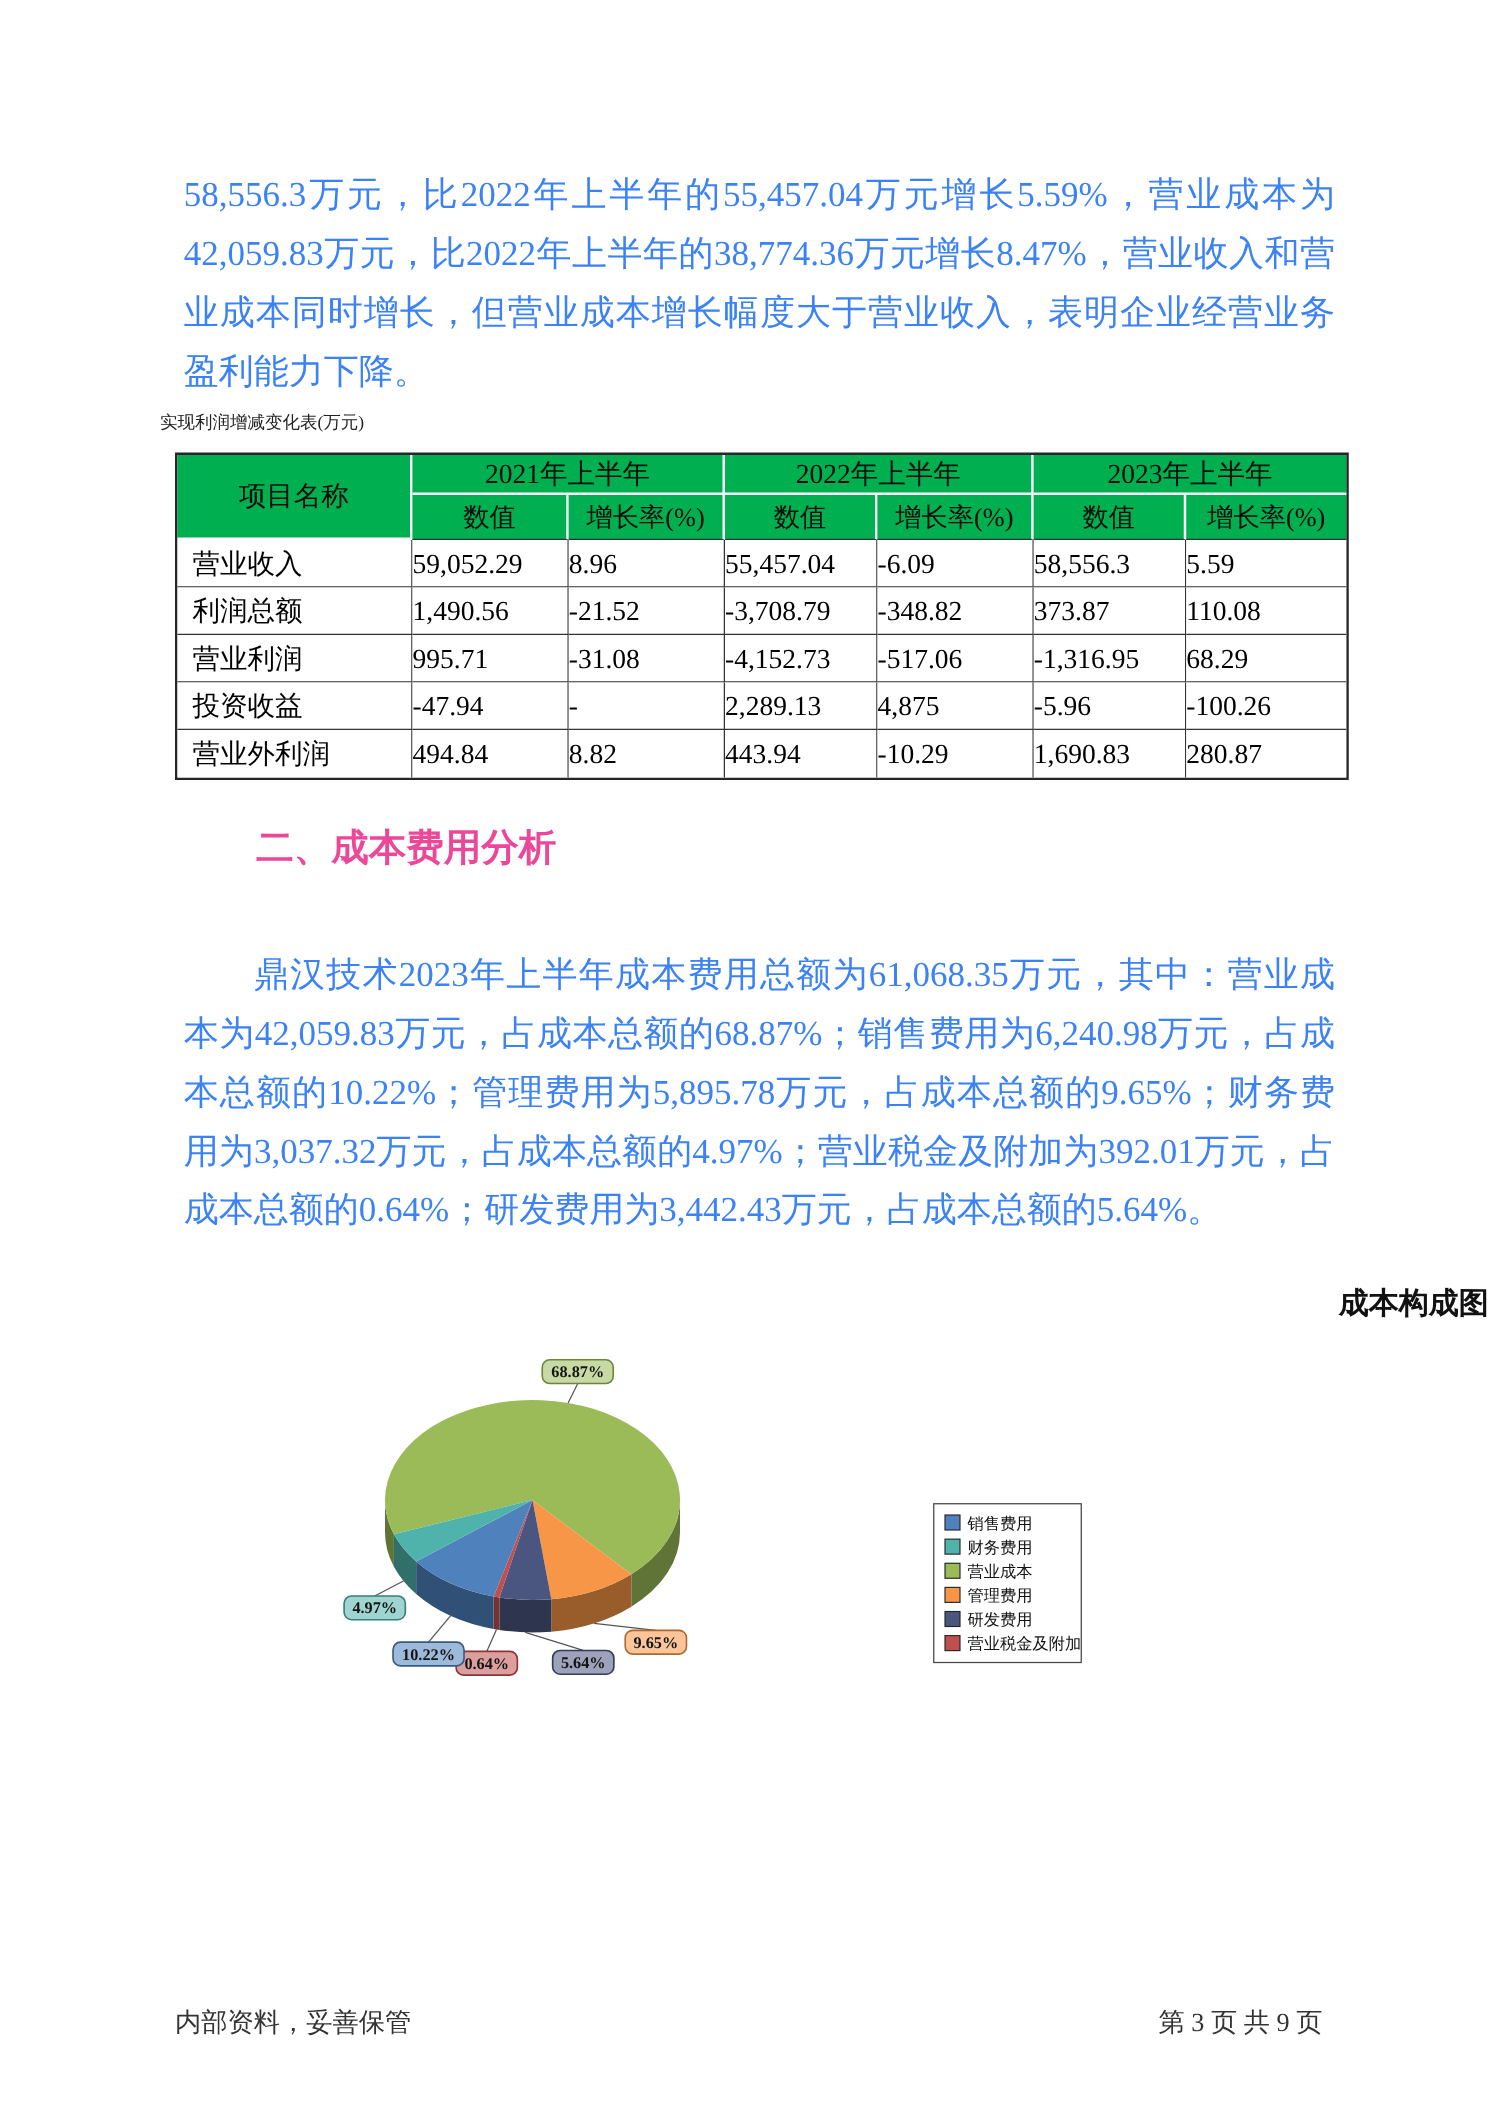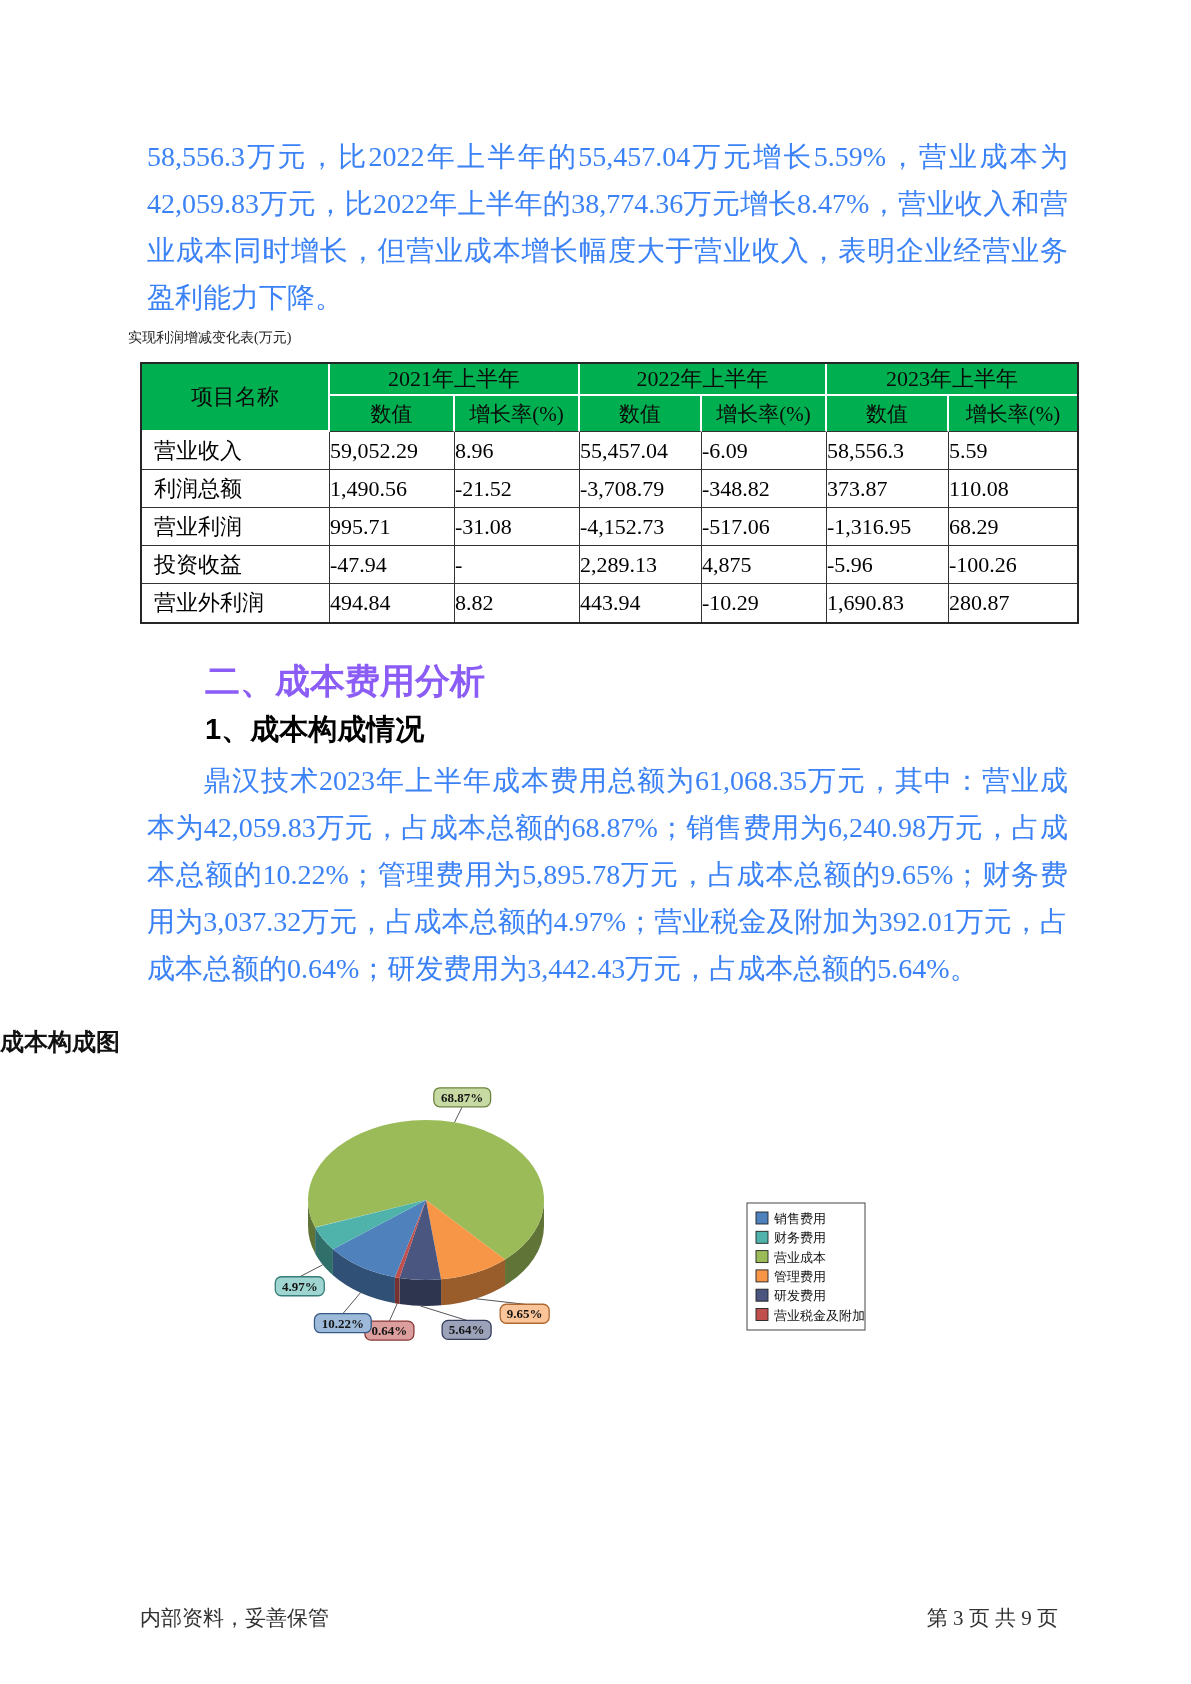--- a/index.html
+++ b/index.html
@@ -36,29 +36,29 @@
     height:38px; background:#ffffff; vertical-align:middle;
     border-right:1px solid #333333; border-bottom:1px solid #333333;
   }
   table.profit td:last-child { border-right:none; }
   table.profit tbody tr:last-child td { border-bottom:none; }
   table.profit td.item { text-align:left; padding-left:12px; }
   table.profit td.num { text-align:left; padding-right:8px; }
   h2.sec {
     position:absolute; left:205px; top:658px;
     font-family:"Liberation Sans","DejaVu Sans",sans-serif;
-    font-size:35px; font-weight:700; color:#8b5cf6;
+    font-size:30px; font-weight:700; color:#ec4899;
   }
   h3.subsec {
     position:absolute; left:205px; top:710px;
     font-family:"Liberation Sans","DejaVu Sans",sans-serif;
     font-size:29px; font-weight:700; color:#000;
   }
   .chart-title {
-    position:absolute; left:0; top:1026px; width:1191px; text-align:left;
+    position:absolute; left:0; top:1026px; width:1191px; text-align:right;
     font-family:"Liberation Sans","DejaVu Sans",sans-serif;
     font-size:24px; font-weight:700; color:#111;
   }
   #pie-chart { position:absolute; left:140px; top:1058px; width:800px; height:340px; }
   .footer-left  { position:absolute; left:140px; top:1604px; font-size:21px; color:#333; }
   .footer-right { position:absolute; right:133px; top:1604px; font-size:21px; color:#333; }
 </style>
 </head>
 <body>
 
@@ -137,21 +137,20 @@
           <td class="num">8.82</td>
           <td class="num">443.94</td>
           <td class="num">-10.29</td>
           <td class="num">1,690.83</td>
           <td class="num">280.87</td>
         </tr>
       </tbody>
   </table>
 
   <h2 class="sec">二、成本费用分析</h2>
-  <h3 class="subsec">1、成本构成情况</h3>
 
   <p class="para p-cost">鼎汉技术2023年上半年成本费用总额为61,068.35万元，其中：营业成本为42,059.83万元，占成本总额的68.87%；销售费用为6,240.98万元，占成本总额的10.22%；管理费用为5,895.78万元，占成本总额的9.65%；财务费用为3,037.32万元，占成本总额的4.97%；营业税金及附加为392.01万元，占成本总额的0.64%；研发费用为3,442.43万元，占成本总额的5.64%。</p>
 
   <div class="chart-title">成本构成图</div>
 
   <svg id="pie-chart" viewBox="0 0 800 340" aria-label="cost composition pie chart">
       <path d="M175.11627074726283,169.36161146605352 A118,80 0 0 1 168,142 L168,168 A118,80 0 0 0 175.11627074726283,195.36161146605352 Z" fill="#607437"></path>
       <path d="M404,142 A118,80 0 0 1 365.0614297981175,201.38801296761184 L365.0614297981175,227.38801296761184 A118,80 0 0 0 404,168 Z" fill="#607437"></path>
       <path d="M365.0614297981175,201.38801296761184 A118,80 0 0 1 301.05082028831197,221.3465782934752 L301.05082028831197,247.3465782934752 A118,80 0 0 0 365.0614297981175,227.38801296761184 Z" fill="#995d2b"></path>
       <path d="M301.05082028831197,221.3465782934752 A118,80 0 0 1 259.50393880977725,219.9571365262778 L259.50393880977725,245.9571365262778 A118,80 0 0 0 301.05082028831197,247.3465782934752 Z" fill="#2e354f"></path>

